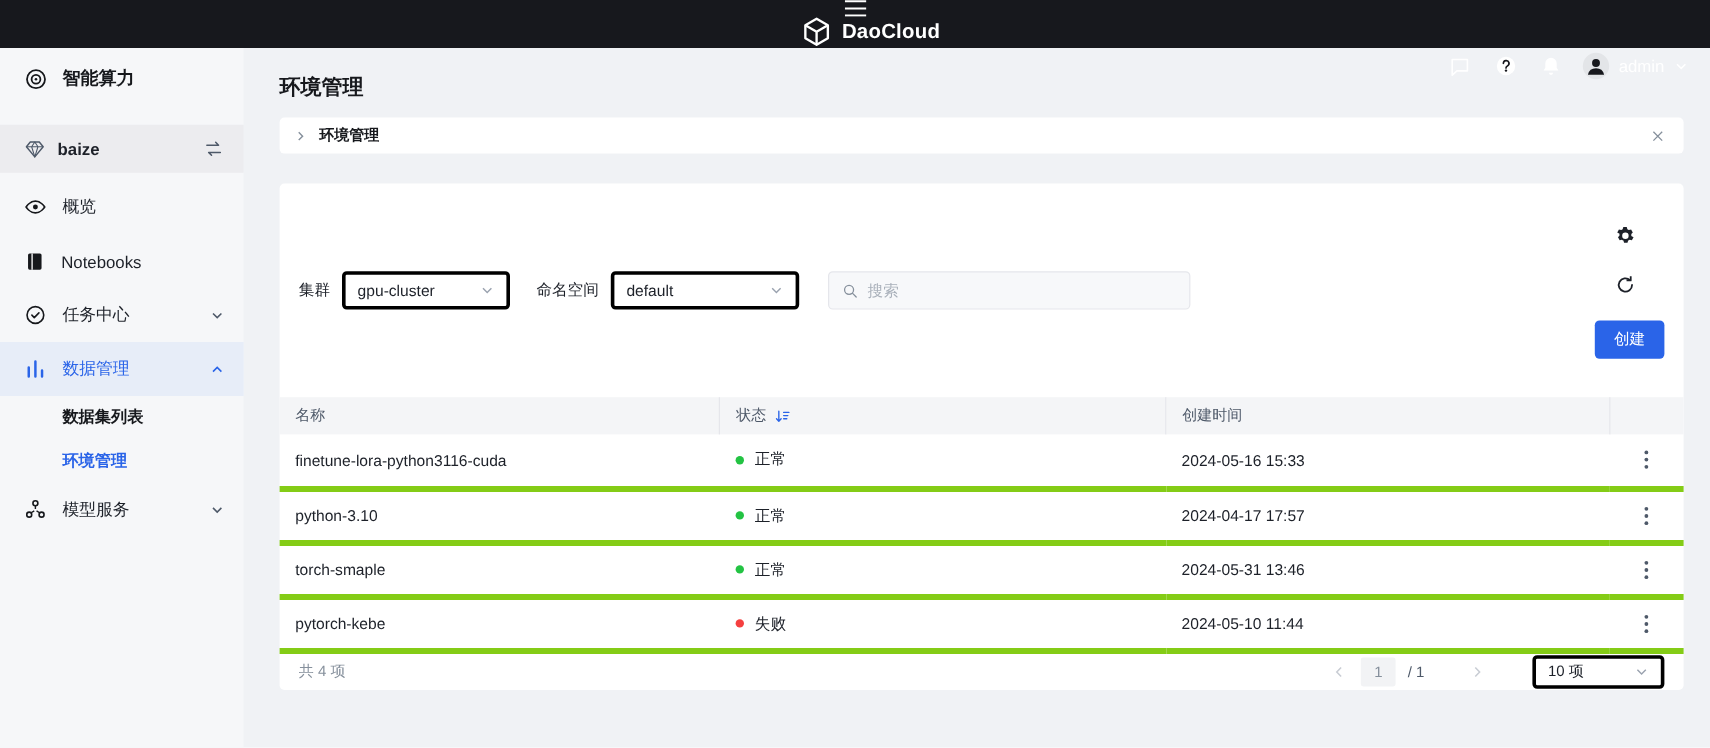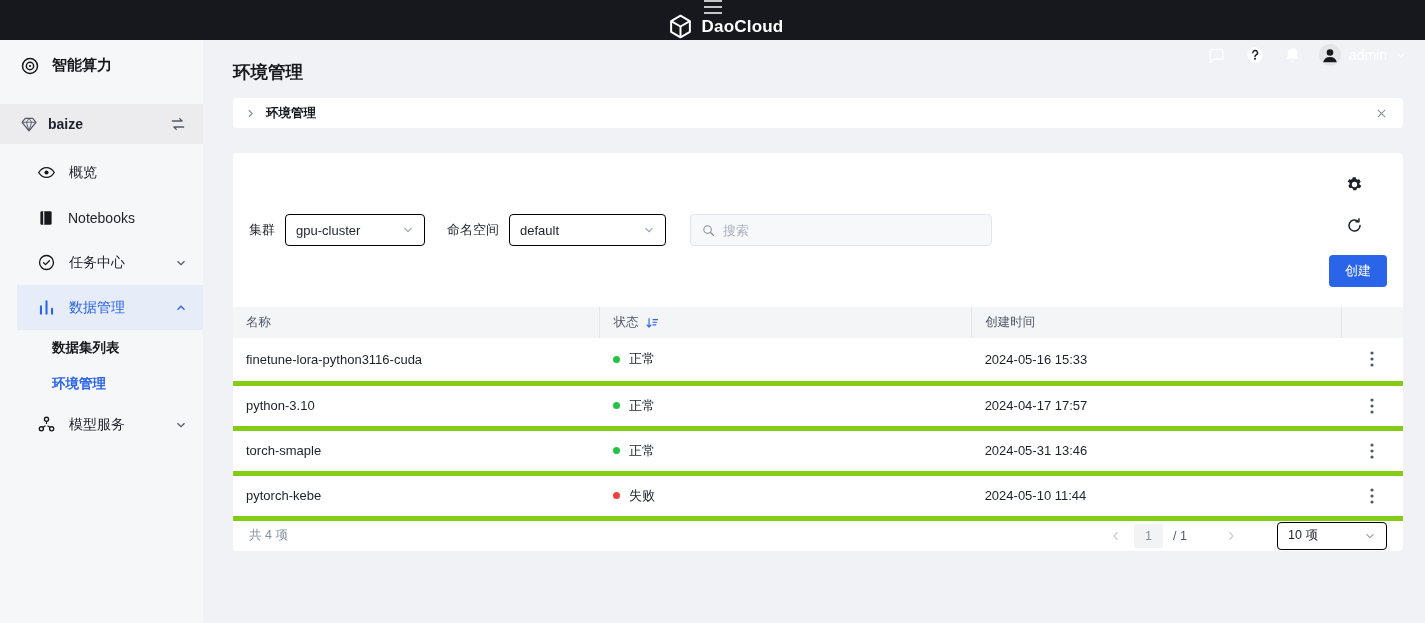--- a/index.html
+++ b/index.html
@@ -42,21 +42,21 @@
     font-size:15px; font-weight:bold; color:#16181c;
   }
   .side-workspace {
     display:flex; align-items:center; gap:10px; height:40px; padding:0 16px 0 20px;
     margin:2px 0 6px; background:#ececef; font-size:14px; font-weight:bold;
     cursor:pointer;
   }
   .side-workspace .swap { margin-left:auto; cursor:pointer; }
   .side-item {
     display:flex; align-items:center; gap:13px; height:45px; padding:0 16px 0 20px;
-    font-size:14px; cursor:pointer; color:#1d2129;margin-left:17px;
+    font-size:14px; cursor:pointer; color:#1d2129;
   }
   .side-item .chev { margin-left:auto; color:#4e5969; }
   .side-item.active { background:#e7edf8; color:#2a64e8; font-weight:normal; }
   .side-item.active .chev { color:#2a64e8; }
   .side-sub {
     display:flex; align-items:center; height:36px; padding-left:52px;
     font-size:13.5px; font-weight:bold; cursor:pointer; color:#16181c;
   }
   .side-sub.active { color:#2a64e8; }
 
@@ -66,24 +66,24 @@
   .breadcrumb {
     margin-top:14px; height:30px; background:#fff; border-radius:4px;
     display:flex; align-items:center; padding:0 12px;
   }
   .breadcrumb-label { font-size:12.5px; font-weight:bold; margin-left:10px; color:#16181c; }
   .breadcrumb .close { margin-left:auto; background:none; border:none; cursor:pointer; padding:4px; }
 
   .card { margin-top:25px; background:#fff; border-radius:4px; }
 
   
-  .toolbar { display:flex; align-items:center; padding:20px 16px; }
+  .toolbar { display:flex; align-items:center; padding:32px 16px; }
   .flabel { font-size:13px; margin-right:10px; white-space:nowrap; }
   .select {
-    height:32px; border:1px solid #000000; border-radius:4px; background:#fff;
+    height:32px; border:3px solid #000000; border-radius:4px; background:#fff;
     display:flex; align-items:center; justify-content:space-between;
     padding:0 10px; font-size:13px; cursor:pointer; color:#1d2129;
   }
   .select .chev { color:#9aa2af; margin-left:8px; }
   .sel-cluster { width:140px; margin-right:22px; }
   .sel-ns { width:157px; margin-right:24px; }
   .search-box {
     width:302px; height:32px; background:#f7f8fa; border:1px solid #e5e6eb;
     border-radius:4px; display:flex; align-items:center; padding:0 10px; gap:7px;
   }

